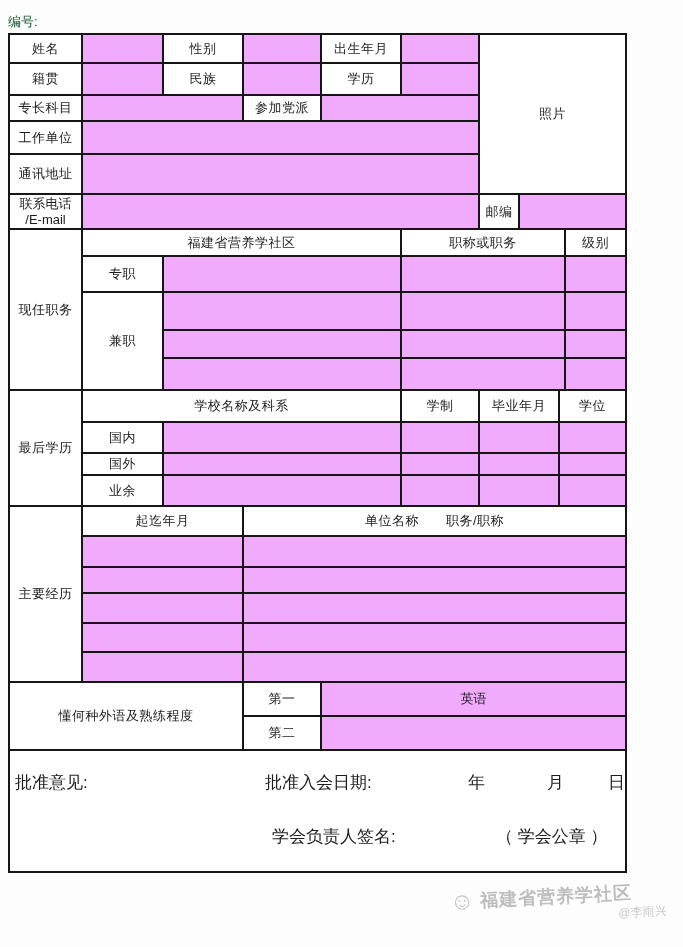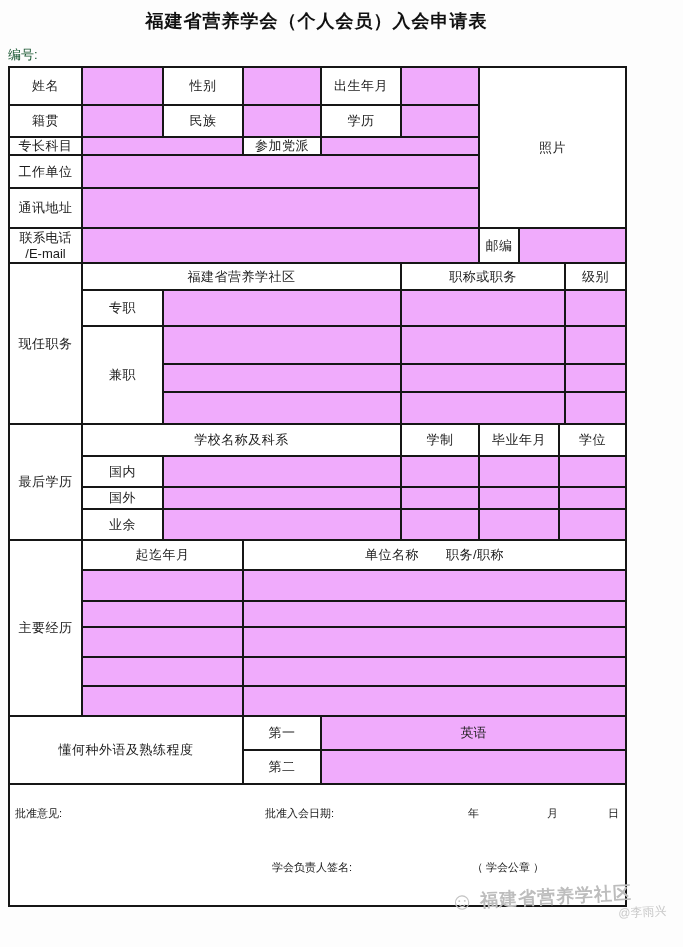--- a/index.html
+++ b/index.html
@@ -24,73 +24,72 @@
   table.form td{
     border:2px solid #161616;padding:0;text-align:center;
     font-size:13px;color:#1c1c1c;overflow:hidden;vertical-align:middle;
     line-height:1.2;
   }
   td.lbl{letter-spacing:0.5px;}
   td.blank{background:#f0abfc;}
   td.small-lbl{font-size:12px;}
   td.phone-lbl{font-size:12px;text-align:left;padding-left:3px;line-height:1.25;}
   td.approval{position:relative;height:120px;}
-  .appr{position:absolute;font-size:11px;white-space:nowrap;color:#1c1c1c;}
+  .appr{position:absolute;font-size:17px;white-space:nowrap;color:#1c1c1c;}
   .watermark{
     position:absolute;left:450px;top:884px;width:230px;
     color:#bdbdbd;transform:rotate(-3deg);
   }
   .wm-row{display:flex;align-items:center;gap:6px;}
   .wm-logo{font-size:24px;line-height:1;color:#c4c4c4;}
   .wm-text{font-size:18px;font-weight:bold;letter-spacing:1px;white-space:nowrap;}
   .wm-handle{text-align:right;font-size:12px;margin-top:0px;margin-right:14px;color:#c9c9c9;}
 </style>
 </head>
 <body>
 
 <div class="sheet">
 
-  <div class="title">福建省营养学会（个人会员）入会申请表</div>
   <div class="serial">编号:</div>
 
   <table class="form">
     <colgroup>
       <col style="width:73px">
         <col style="width:81px">
         <col style="width:80px">
       <col style="width:78px">
         <col style="width:80px">
         <col style="width:78px">
       <col style="width:40px">
         <col style="width:40px">
         <col style="width:6px">
       <col style="width:61px">
     </colgroup>
 
     <tbody>
-        <tr style="height:38px">
+        <tr style="height:29px">
       <td class="lbl">姓名</td>
       <td class="blank"></td>
       <td class="lbl">性别</td>
       <td class="blank"></td>
       <td class="lbl">出生年月</td>
       <td class="blank"></td>
       <td class="lbl" colspan="4" rowspan="5">照片</td>
     </tr>
 
     <tr style="height:32px">
       <td class="lbl">籍贯</td>
       <td class="blank"></td>
       <td class="lbl">民族</td>
       <td class="blank"></td>
       <td class="lbl">学历</td>
       <td class="blank"></td>
     </tr>
 
-    <tr style="height:18px">
+    <tr style="height:26px">
       <td class="lbl small-lbl">专长科目</td>
       <td class="blank" colspan="2"></td>
       <td class="lbl small-lbl">参加党派</td>
       <td class="blank" colspan="2"></td>
     </tr>
 
     <tr style="height:33px">
       <td class="lbl small-lbl">工作单位</td>
       <td class="blank" colspan="5"></td>
     </tr>
@@ -205,21 +204,21 @@
     </tr>
 
     <tr style="height:120px">
       <td class="approval" colspan="10">
         <span class="appr" style="left:5px;top:22px">批准意见:</span>
         <span class="appr" style="left:255px;top:22px">批准入会日期:</span>
         <span class="appr" style="left:458px;top:22px">年</span>
         <span class="appr" style="left:537px;top:22px">月</span>
         <span class="appr" style="left:598px;top:22px">日</span>
         <span class="appr" style="left:262px;top:76px">学会负责人签名:</span>
-        <span class="appr" style="left:462px;top:76px">（ 学会公章 ）</span>
+        <span class="appr" style="left:486px;top:76px">（ 学会公章 ）</span>
       </td>
     </tr>
   </tbody>
     </table>
 
   <div class="watermark">
     <div class="wm-row">
       <span class="wm-logo">☺</span>
       <span class="wm-text">福建省营养学社区</span>
     </div>

